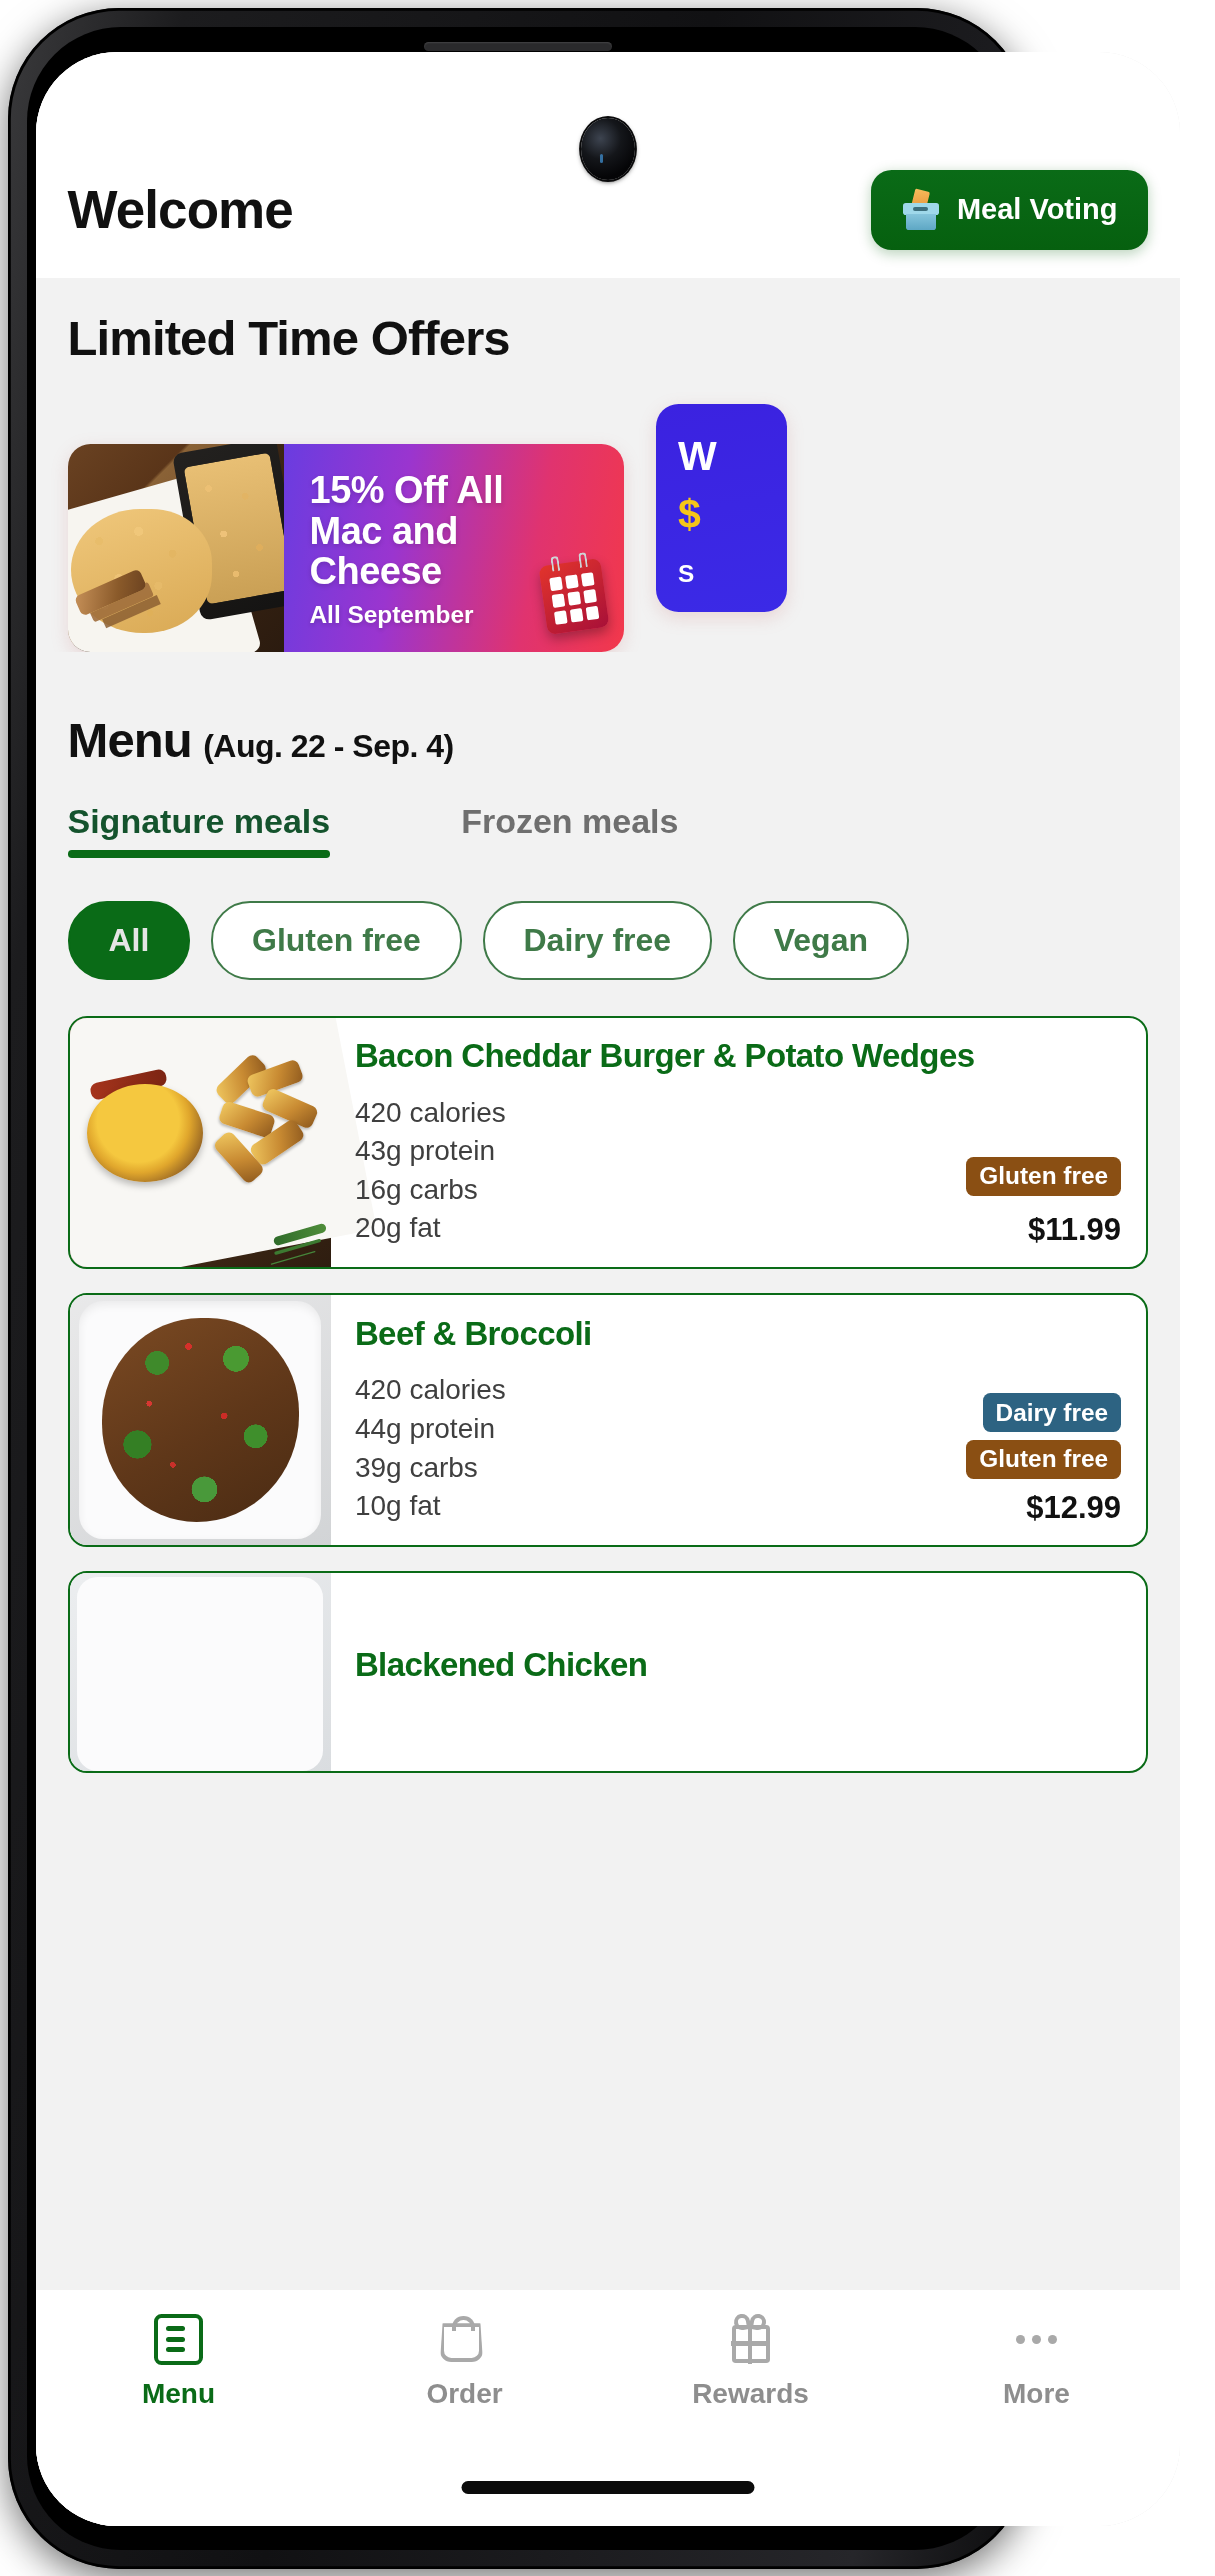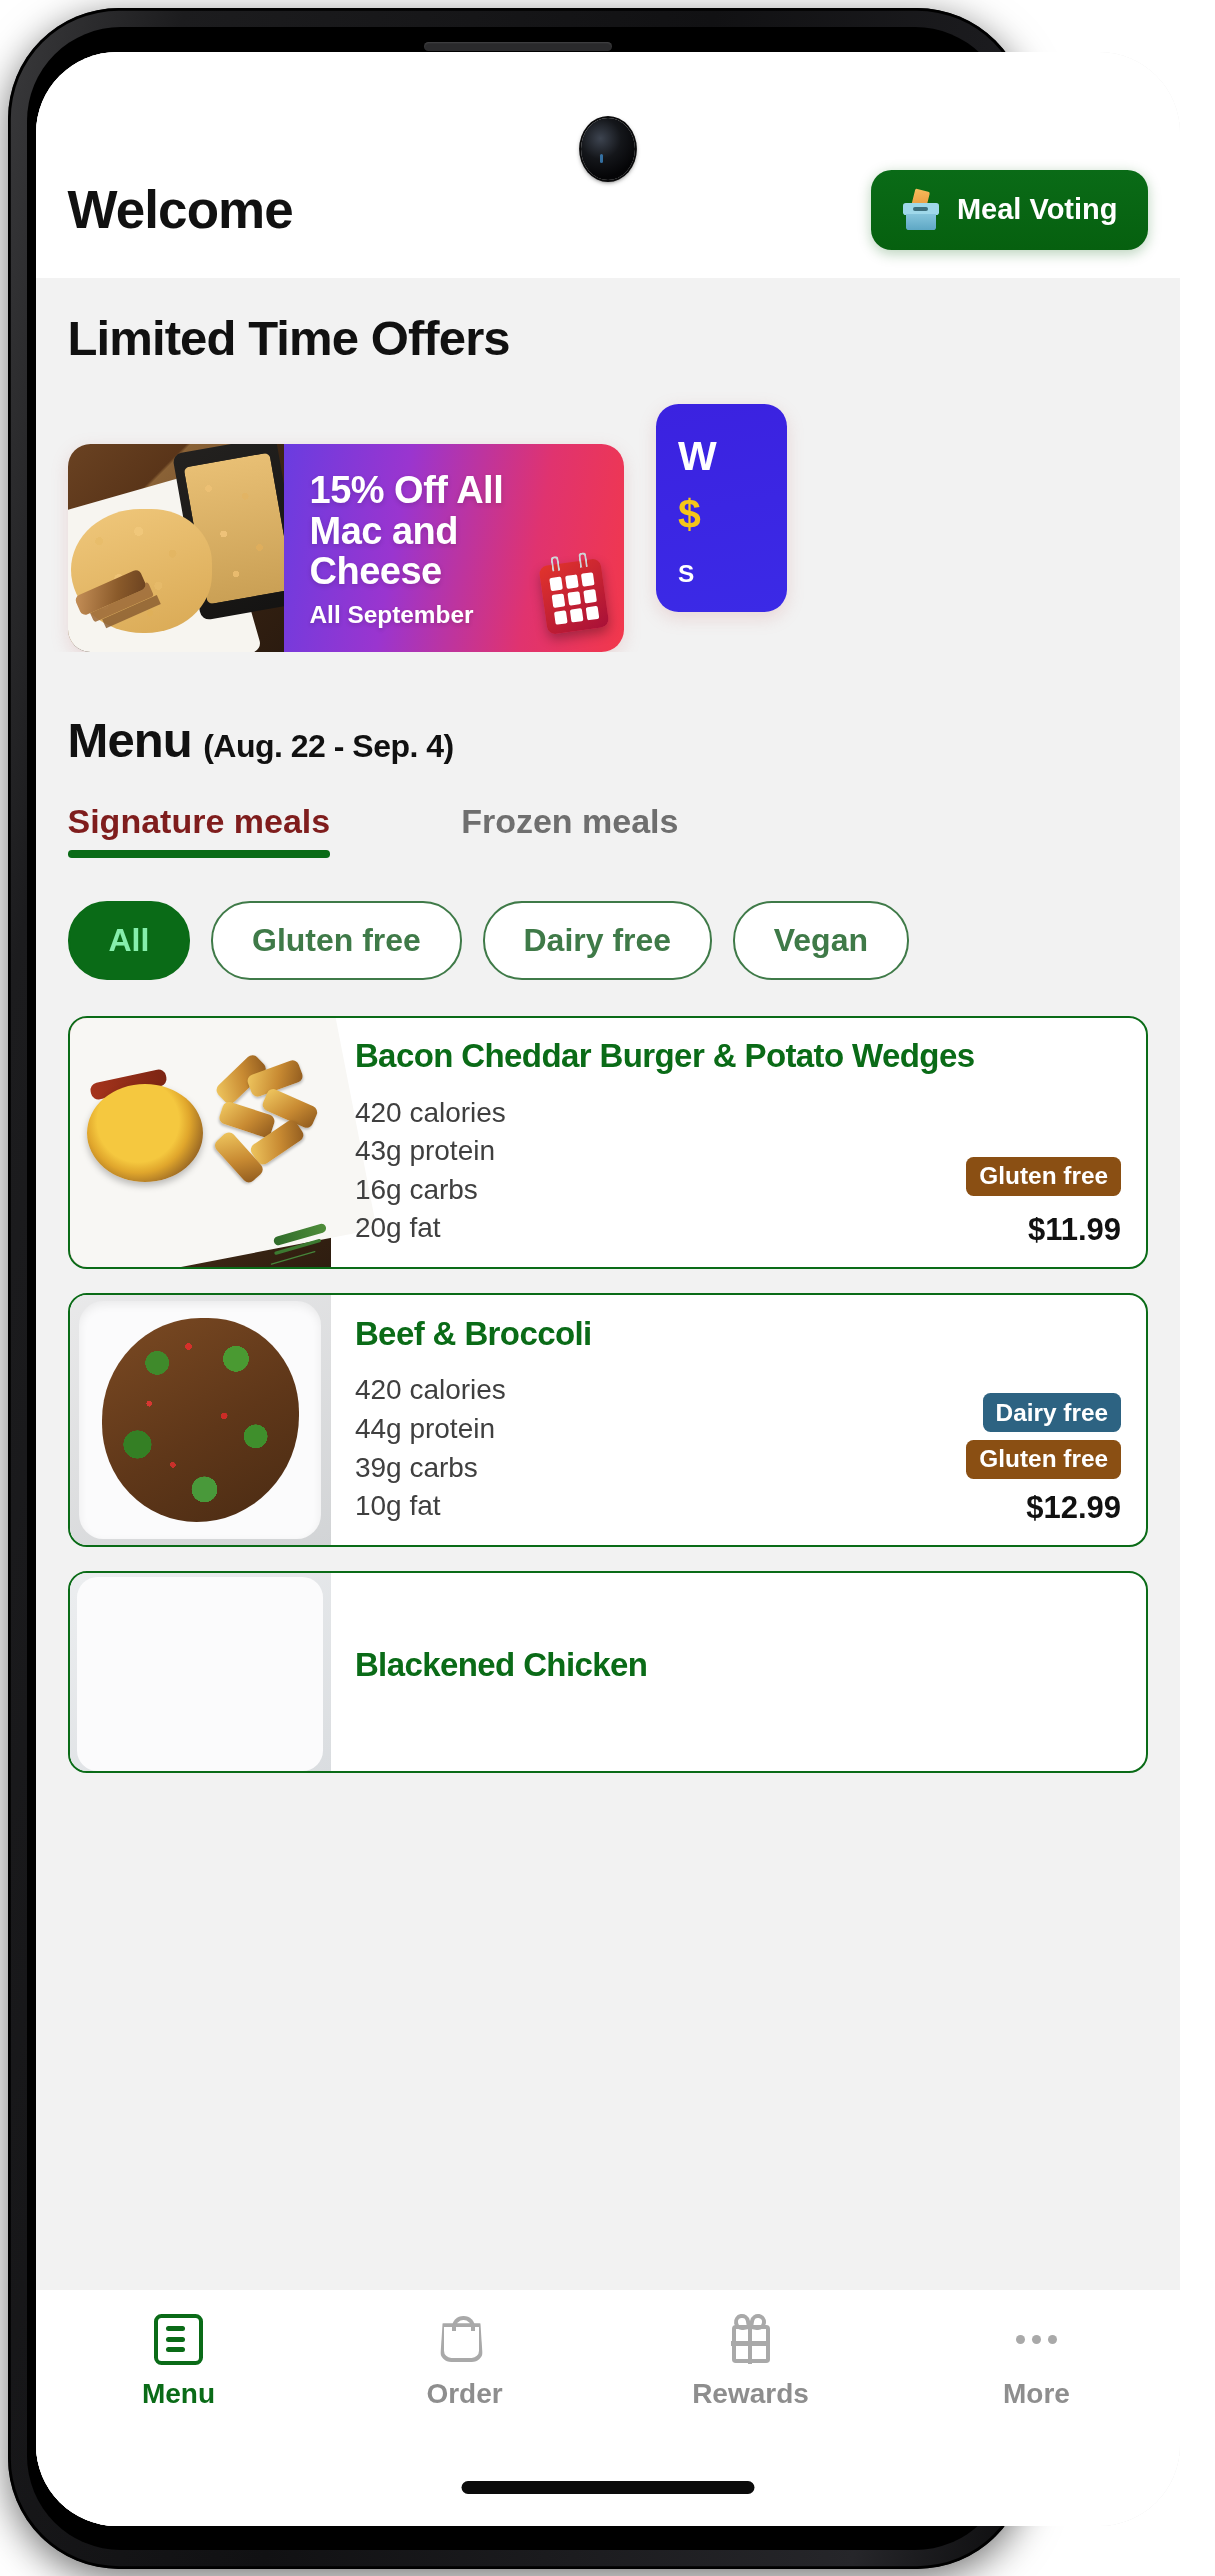--- a/index.html
+++ b/index.html
@@ -305,21 +305,21 @@
     padding: 34px 32px 0 32px;
   }
   .menu-tab {
     font-size: 34px;
     font-weight: 700;
     color: #6f6f6f;
     padding-bottom: 17px;
     cursor: pointer;
     position: relative;
   }
-  .menu-tab.active { color: #7f1d1d; }
+  .menu-tab.active { color: #14532d; }
   .menu-tab.active::after {
     content:"";
     position:absolute; left:0; right:0; bottom:0;
     height: 7.5px; border-radius: 3.8px; background:#0a6b17;
   }
 
   
   #filter-chips {
     display: flex;
     gap: 20.6px;
@@ -334,21 +334,21 @@
     font-weight: 600;
     cursor: pointer;
     white-space: nowrap;
     border: 2.8px solid #3f7a48;
     color: #3f7a48;
     background: #ffffff;
   }
   .filter-chip.active {
     background: #0a6b17;
     border-color: #0a6b17;
-    color: #86efac;
+    color: #e5e5e5;
   }
 
   
   #meal-list {
     padding: 36px 32px 0 32px;
     display: flex;
     flex-direction: column;
     gap: 24.4px;
   }
   .meal-card {

